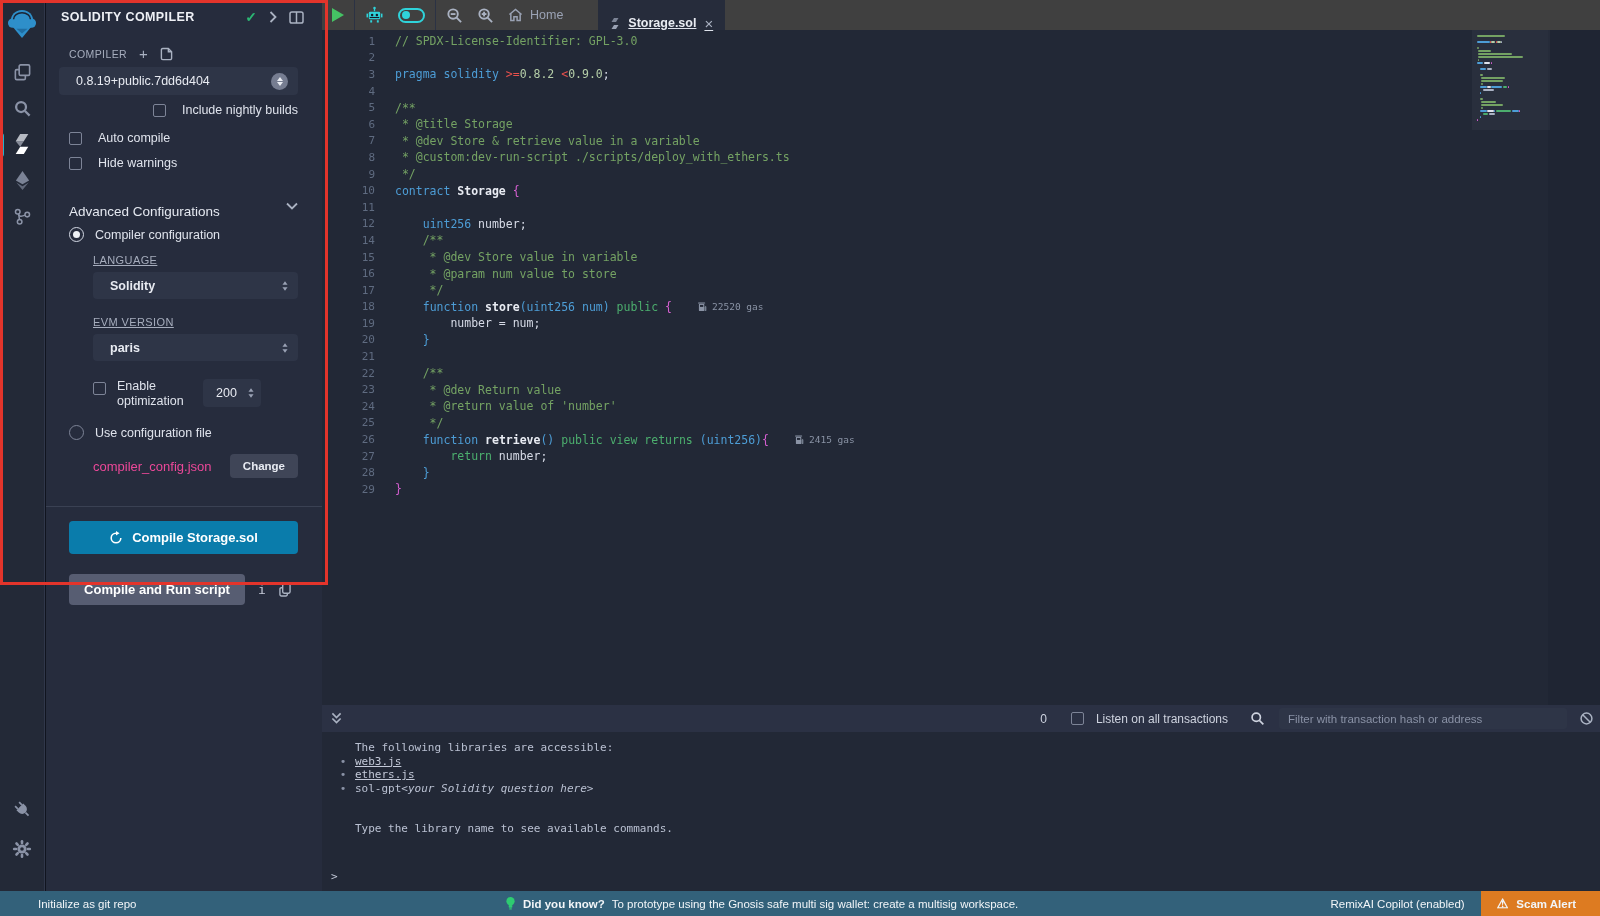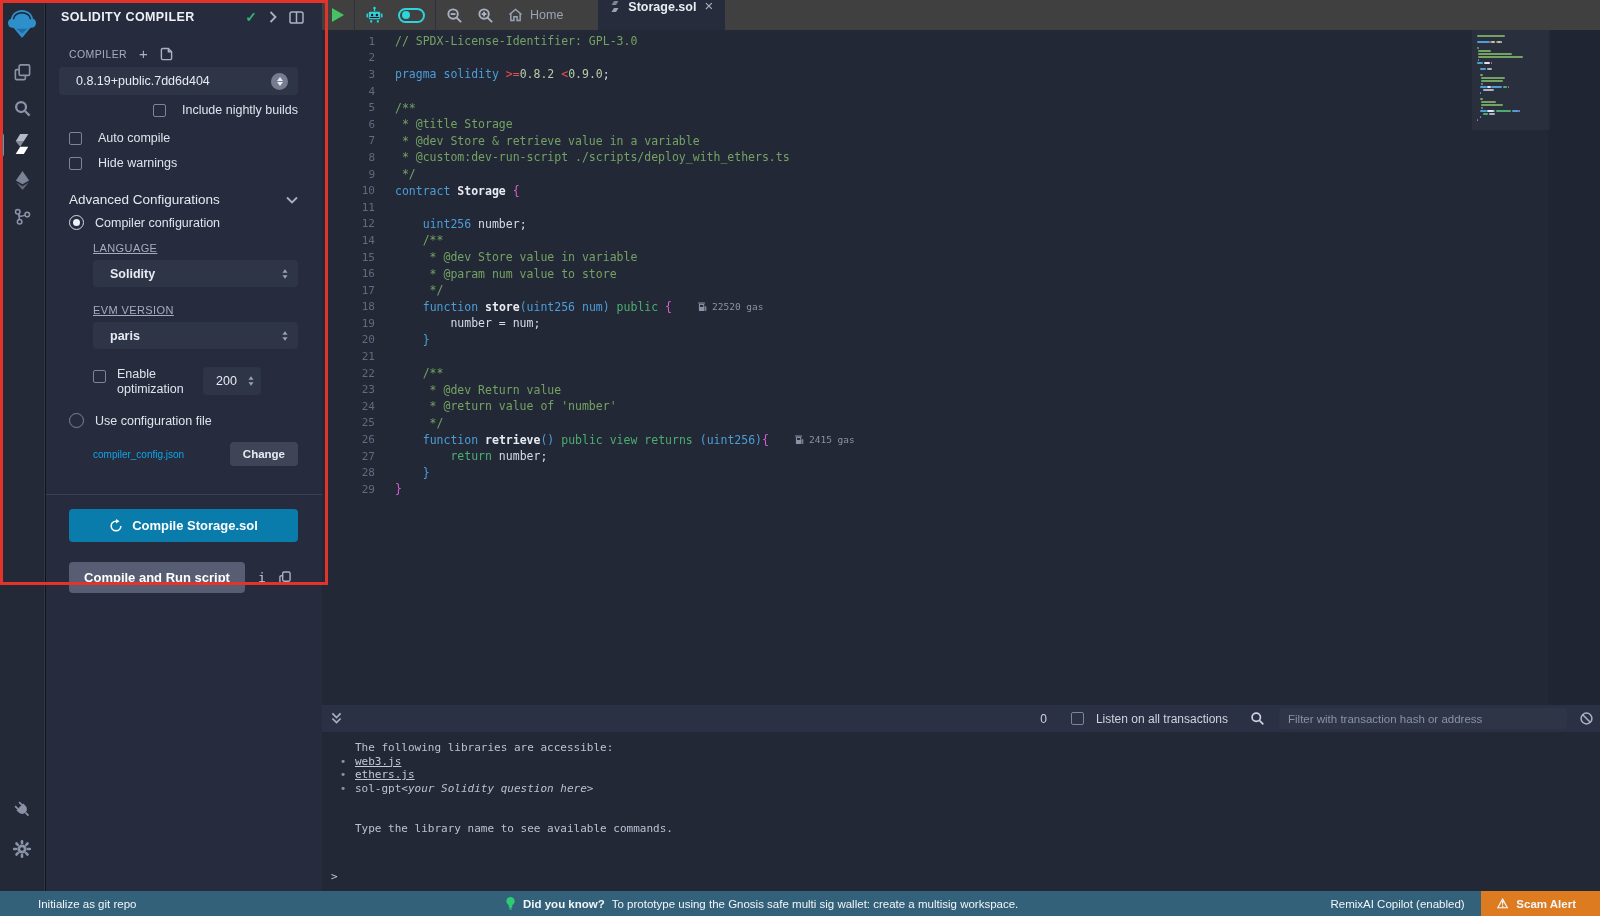--- a/index.html
+++ b/index.html
@@ -38,36 +38,36 @@
     display:flex; flex-direction:column; align-items:center; justify-content:center; gap:1px; }
   .tri-up   { width:0; height:0; border-left:3.5px solid transparent; border-right:3.5px solid transparent; border-bottom:4px solid #e9ecf2; }
   .tri-down { width:0; height:0; border-left:3.5px solid transparent; border-right:3.5px solid transparent; border-top:4px solid #e9ecf2; }
   .sel-arrows .tri-up { border-bottom-color:#9aa2b4; transform:scale(.85); }
   .sel-arrows .tri-down { border-top-color:#9aa2b4; transform:scale(.85); }
   .sel-arrows { display:flex; flex-direction:column; gap:2px; }
   .check-row { display:flex; align-items:center; gap:16px; margin:11px 0; font-size:12.5px; color:#dfe3ec; }
   .check-row.right { justify-content:flex-end; margin:8px 0 14px 0; }
   .checkbox { width:13px; height:13px; border:1px solid #7d8497; border-radius:2px; background:transparent; flex:0 0 auto; }
   .adv-head { display:flex; align-items:center; margin:22px 0 8px 0; }
-  .adv-title { flex:1; font-size:13.5px; color:#e4e8f0; }
+  .adv-title { flex:1; font-size:13.5px; color:#e4e8f0;margin-top:12px; }
   .radio-row { display:flex; align-items:center; gap:11px; margin:8px 0; font-size:12.5px; }
   .radio { width:15px; height:15px; border:1.5px solid #7d8497; border-radius:50%; flex:0 0 auto;
     display:flex; align-items:center; justify-content:center; }
   .radio.checked { border-color:#d3d8e4; }
   .radio.checked::after { content:""; width:7px; height:7px; border-radius:50%; background:#eef1f6; }
   .indent { padding-left:24px; }
   .field-label { font-size:11px; color:#a6adbd; letter-spacing:.4px; margin:12px 0 6px 0;text-decoration:underline; }
   .opt-row { display:flex; align-items:flex-start; margin:18px 0 6px 0; }
   .opt-row .checkbox { margin-top:3px; }
   .opt-label { font-size:12.5px; line-height:15px; margin-left:11px; flex:1; }
   .num-input { width:58px; height:28px; background:#2e3547; border-radius:4px; display:flex;
     align-items:center; padding:0 7px 0 13px; font-size:12.5px; color:#e8ebf2; }
   .num-input .grow { flex:1; }
   .config-file-row { display:flex; align-items:center; margin:14px 0 0 0; }
-  .config-name { flex:1; font-size:10px; color:#0ea5e9; }
+  .config-name { flex:1; font-size:13px; color:#ec4899; }
   .change-btn { background:#3f4557; border-radius:4px; color:#e8ebf2; font-size:11.5px;
     font-weight:bold; padding:6px 13px; cursor:pointer; }
   .panel-divider { border-top:1px solid #3a4153; margin:28px -24px 0 -23px; }
   .compile-btn { margin-top:14px; width:100%; height:33px; background:#0a7cab; border-radius:4px;
     color:#fff; font-size:13px; font-weight:bold; display:flex; align-items:center;
     justify-content:center; gap:9px; cursor:pointer; }
   .compile-run-row { display:flex; align-items:center; margin-top:20px; gap:13px; }
   .compile-run-btn { width:176px; height:31px; background:#575d72; border-radius:4px; color:#fff;
     font-size:13px; font-weight:bold; display:flex; align-items:center; justify-content:center; cursor:pointer; }
   .i-icon { font-family:"DejaVu Sans Mono", monospace; font-size:13px; color:#c6cbd9; cursor:pointer; }
@@ -80,22 +80,22 @@
   #main { position:absolute; left:322px; top:0; right:0; height:705px; background:#222836; }
   #tab-bar { height:30px; background:#404040; display:flex; align-items:stretch; }
   .tb-group { display:flex; align-items:center; padding:0 10px; gap:14px; }
   .tb-divider { width:1px; background:#2b3244; height:30px; }
   .play-btn { width:0; height:0; border-top:7px solid transparent; border-bottom:7px solid transparent;
     border-left:12px solid #45c264; cursor:pointer; }
   .toggle { width:27px; height:15px; border:2px solid #2fd3da; border-radius:9px; position:relative; cursor:pointer; }
   .toggle::after { content:""; position:absolute; left:2px; top:1.5px; width:8px; height:8px;
     border-radius:50%; background:#2fd3da; }
   .home-item { display:flex; align-items:center; gap:7px; color:#9aa2b4; font-size:12.5px; cursor:pointer; }
-  .tab { margin-left:25px; background:#262c3b; display:flex; align-items:flex-start; gap:8px;
-    padding:0 12px; cursor:pointer; }
+  .tab { margin-left:25px; background:#262c3b; display:flex; align-items:flex-end; gap:8px;
+    padding:0 12px; cursor:pointer;text-decoration:underline; }
   .tab-label { color:#e9ecf2; font-size:12.5px; font-weight:bold; }
   .tab-close { color:#aab2c2; font-size:15px; line-height:12px; cursor:pointer; }
 
   
   #editor { position:relative; height:675px; font-family:"DejaVu Sans Mono", monospace; }
   #code-lines { position:absolute; left:0; top:3px; right:123px; }
   .code-line { display:flex; height:16.6px; align-items:center; white-space:pre; font-size:11.5px; }
   .ln { width:53px; text-align:right; color:#5f6b80; font-size:11px; flex:0 0 auto; padding-right:0; }
   .code-text { padding-left:20px; }
   .tok-c { color:#74a263; } .tok-k { color:#4d9dd6; } .tok-g { color:#4cae6e; }

